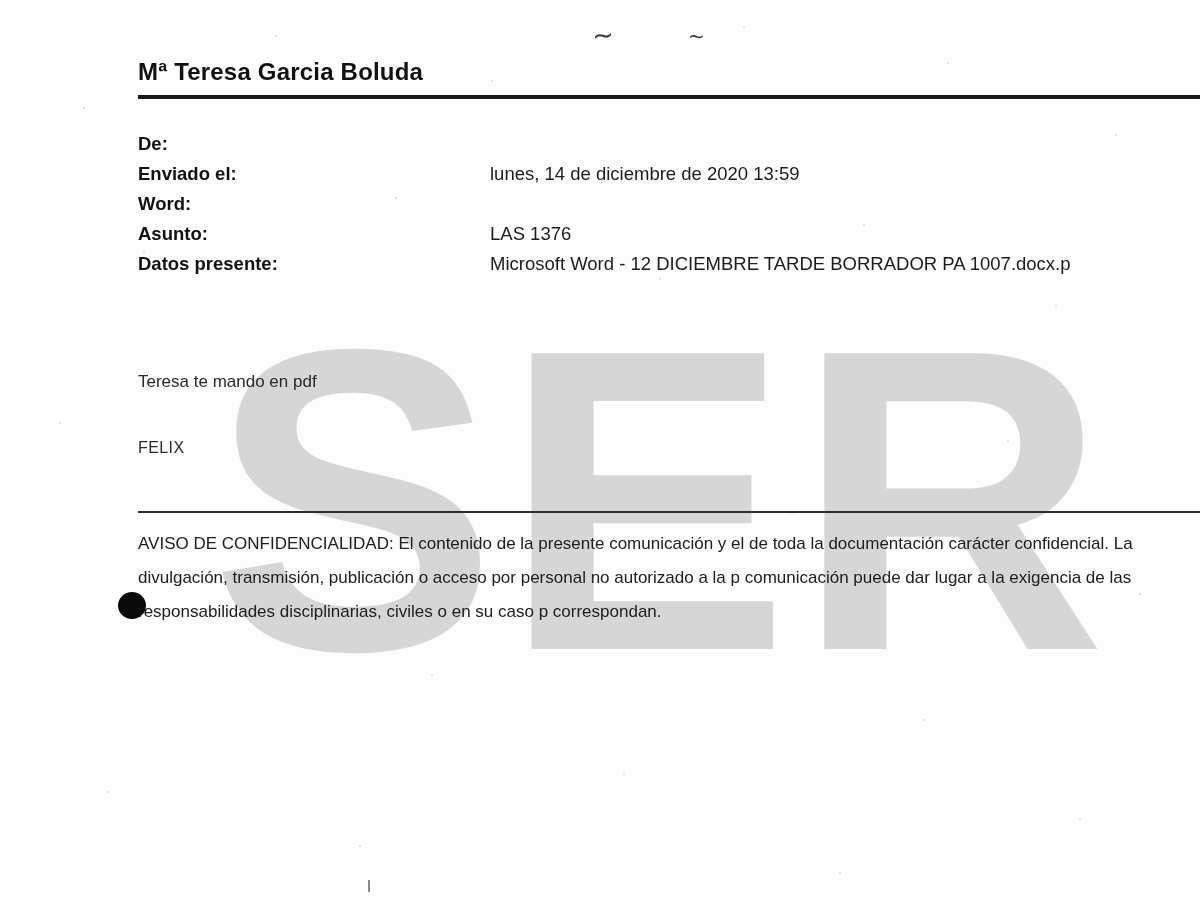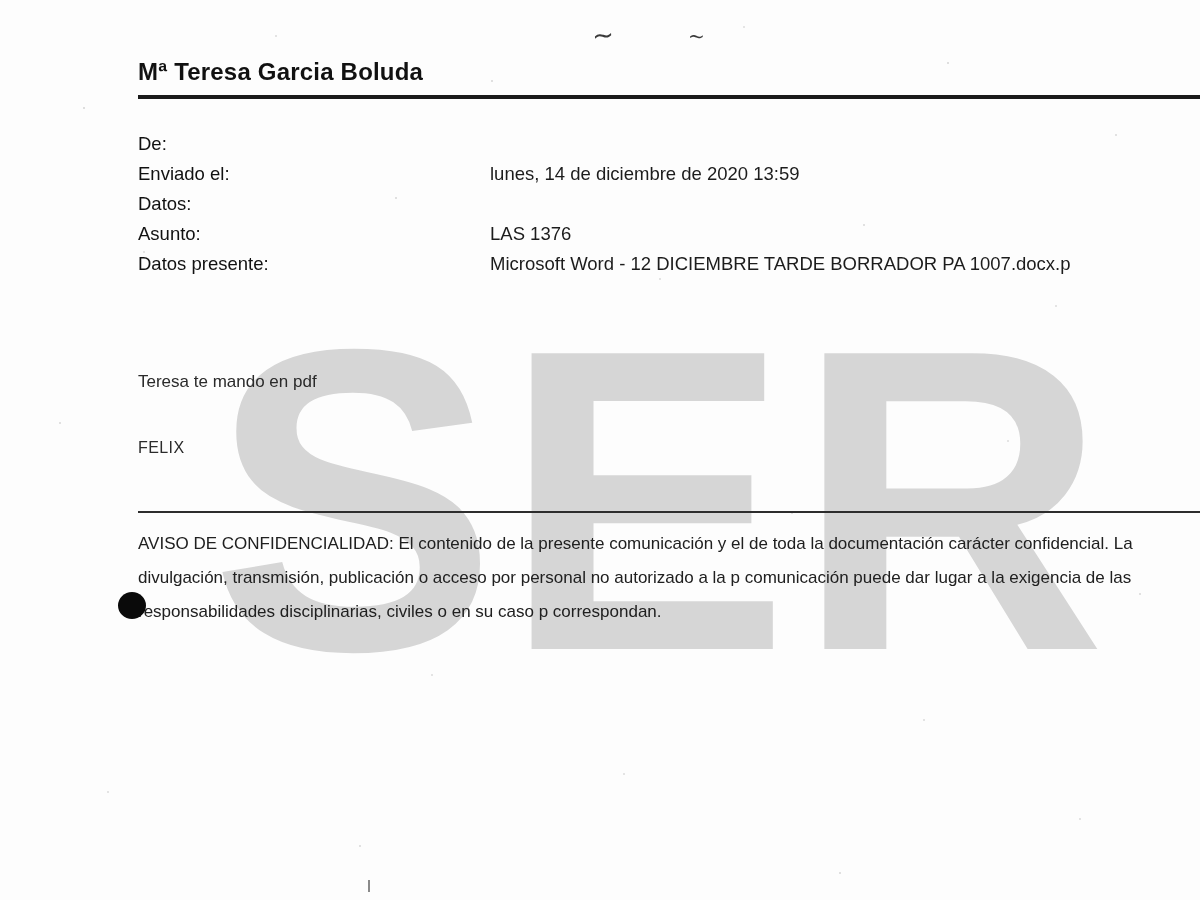--- a/index.html
+++ b/index.html
@@ -104,21 +104,21 @@
   }
   .field-row {
     display: flex;
     align-items: baseline;
     line-height: 30px;
     height: 30px;
   }
   .field-label {
     width: 352px;
     flex: 0 0 352px;
-    font-weight: 400;
+    font-weight: 700;
     font-size: 18.5px;
     color: #111;
   }
   .field-value {
     font-size: 18.5px;
     color: #1c1c1c;
     white-space: nowrap;
   }
 
   .body-block {
@@ -205,21 +205,21 @@
         <div class="field-label">De:</div>
         <div class="field-value"></div>
       </div>
 
       <div class="field-row">
         <div class="field-label">Enviado el:</div>
         <div class="field-value">lunes, 14 de diciembre de 2020 13:59</div>
       </div>
 
       <div class="field-row">
-        <div class="field-label">Datos:</div>
+        <div class="field-label">Word:</div>
       </div>
 
       <div class="field-row">
         <div class="field-label">Asunto:</div>
         <div class="field-value">LAS 1376</div>
       </div>
 
       <div class="field-row">
         <div class="field-label">Datos presente:</div>
         <div class="field-value">Microsoft Word - 12 DICIEMBRE TARDE  BORRADOR PA  1007.docx.p</div>

